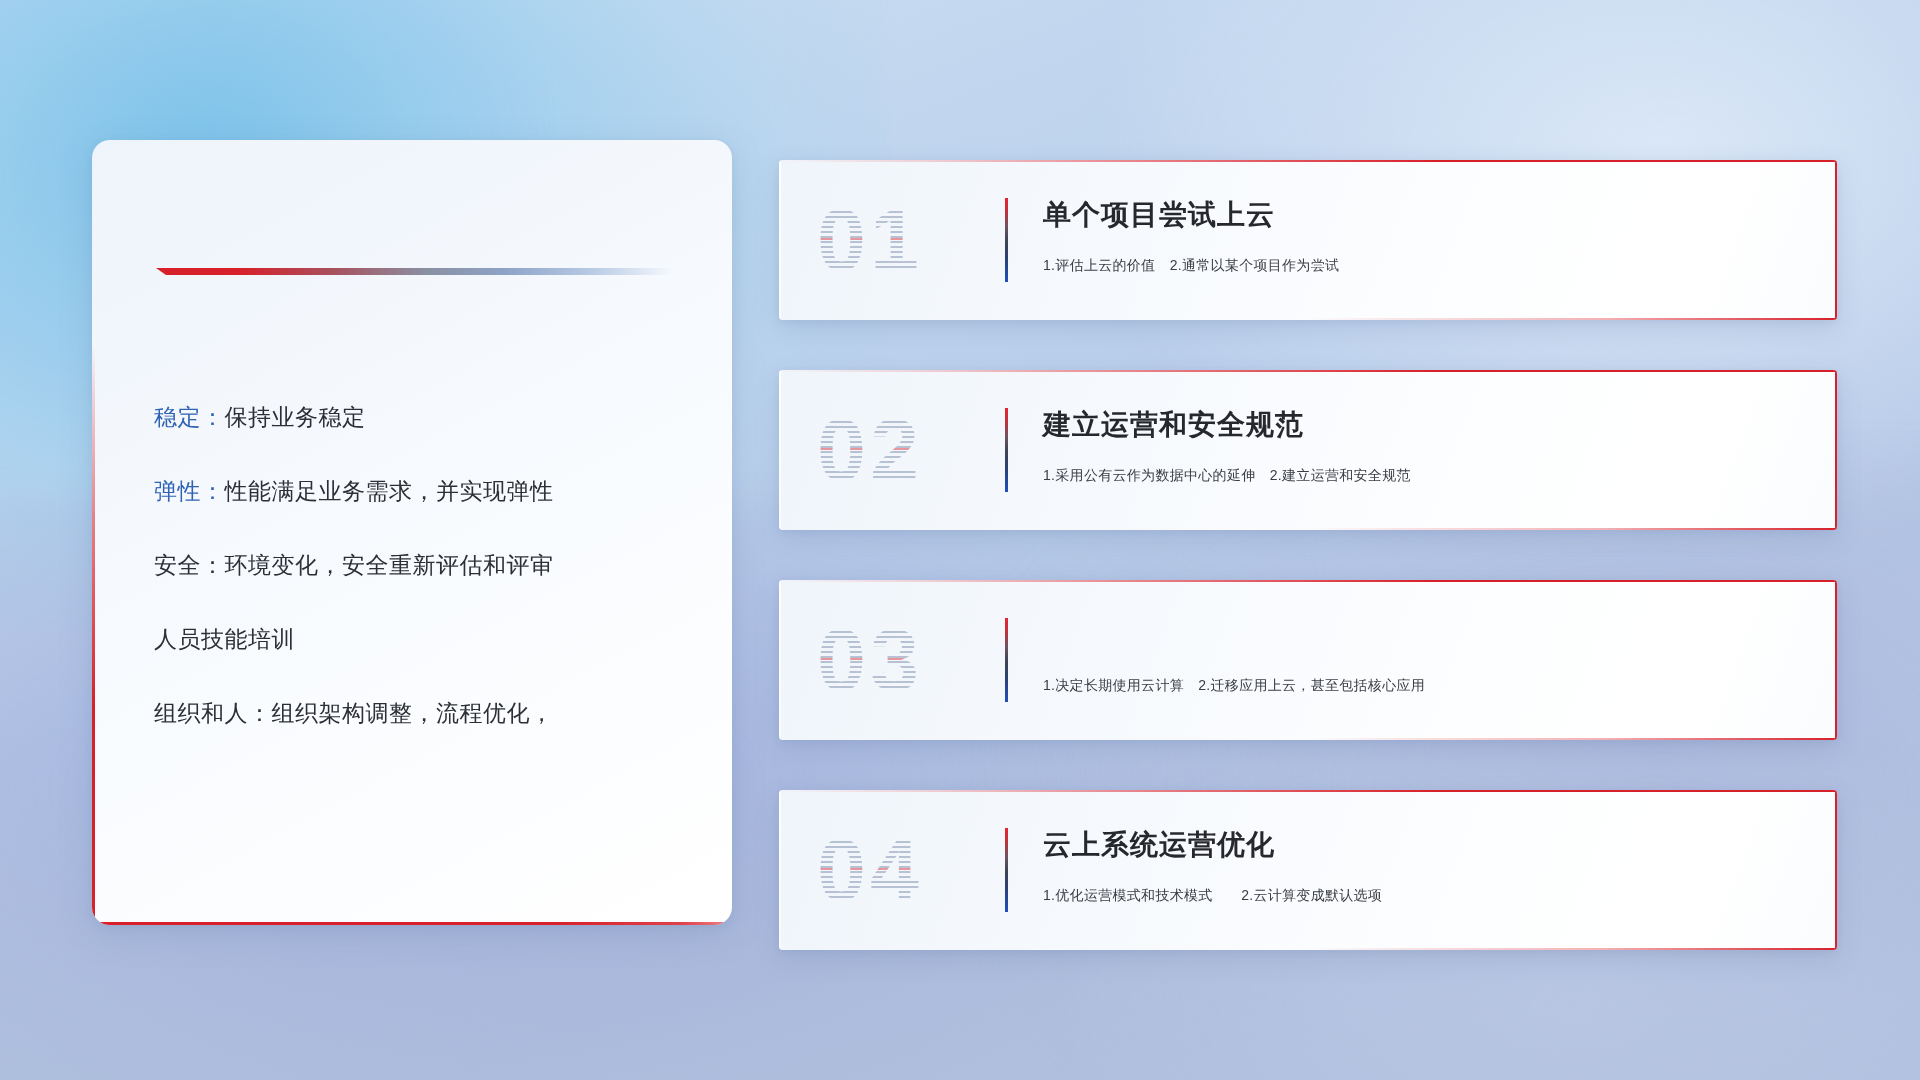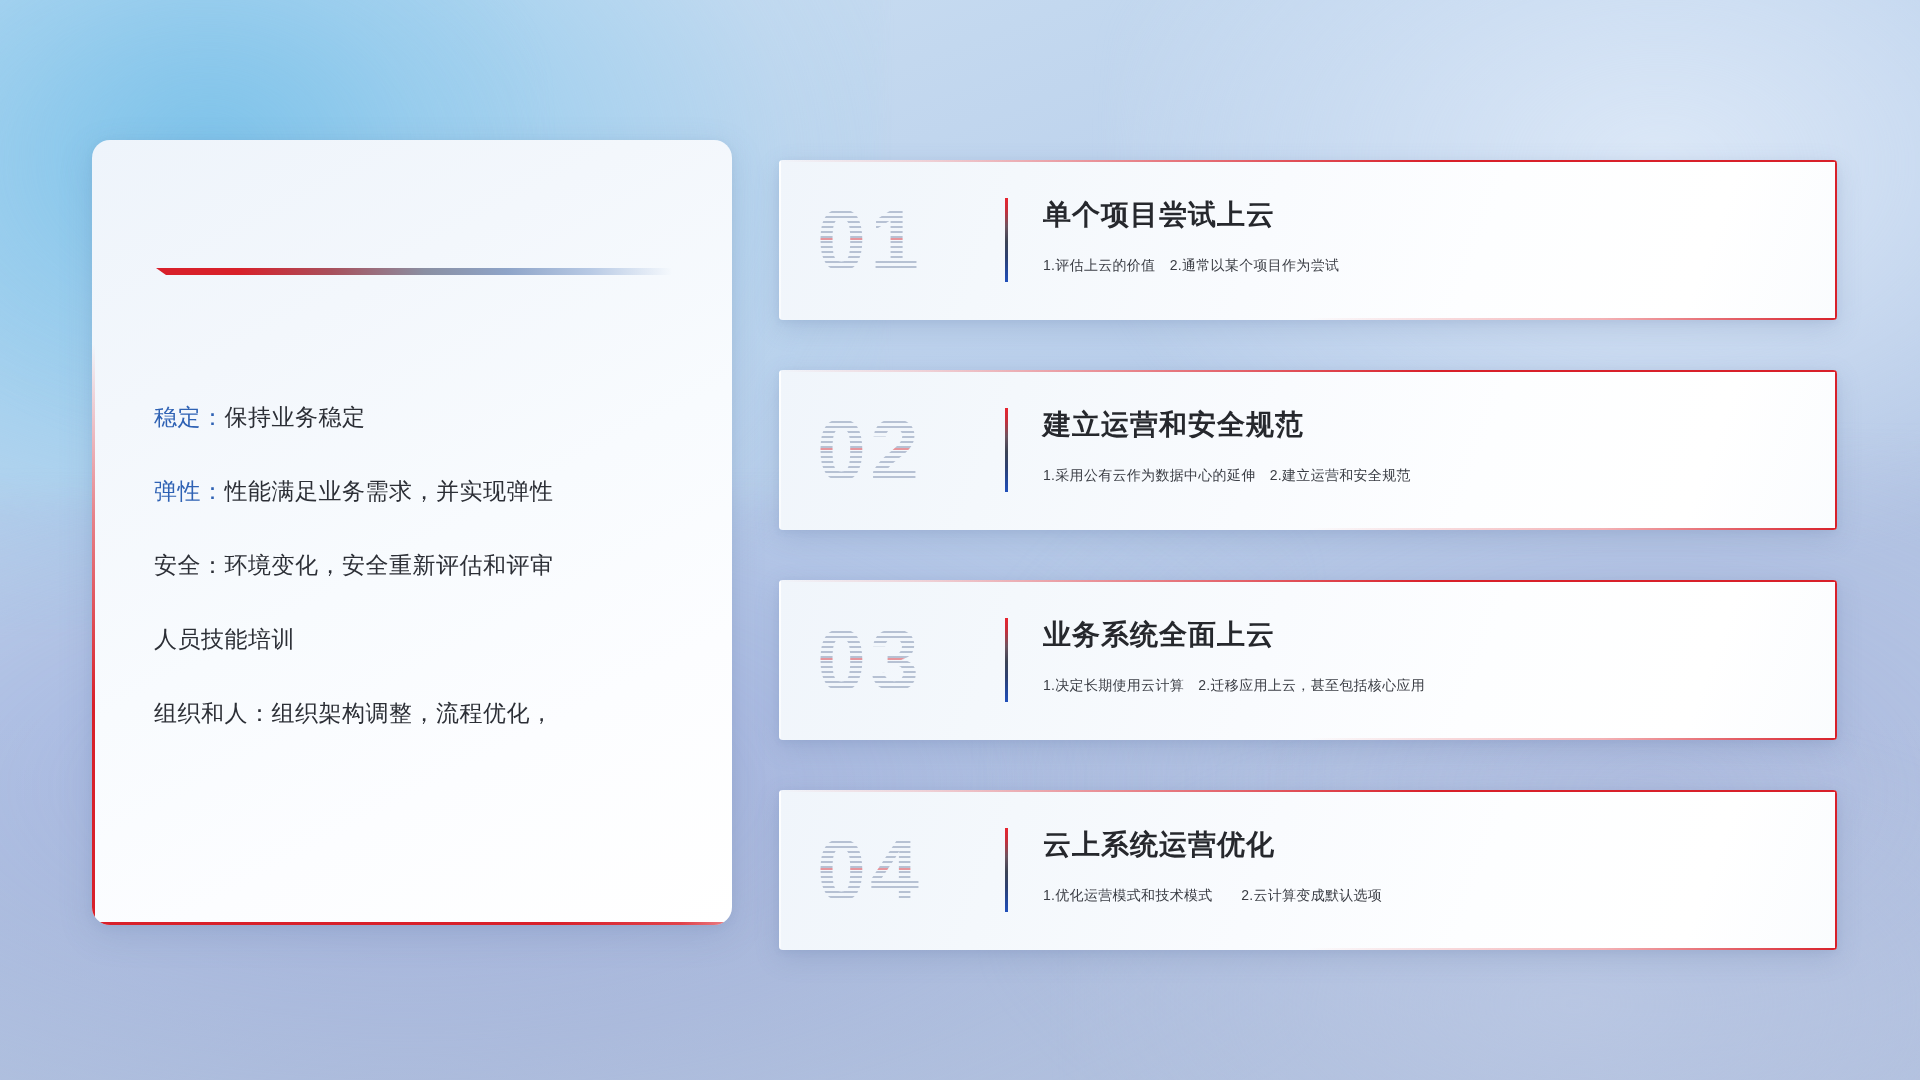--- a/index.html
+++ b/index.html
@@ -223,21 +223,20 @@
   </article>
 
   <article class="card" style="top:560px">
     <div class="card-left-edge"></div>
     <div class="card-top-edge"></div>
     <div class="card-right-edge"></div>
     <div class="card-bottom-edge"></div>
     <div class="card-num">03</div>
     <div class="card-num-red">03</div>
     <div class="card-divider"></div>
-    <h2 class="card-title">业务系统全面上云</h2>
     <p class="card-desc">1.决定长期使用云计算　2.迁移应用上云，甚至包括核心应用</p>
   </article>
 
   <article class="card" style="top:770px">
     <div class="card-left-edge"></div>
     <div class="card-top-edge"></div>
     <div class="card-right-edge"></div>
     <div class="card-bottom-edge"></div>
     <div class="card-num">04</div>
     <div class="card-num-red">04</div>

